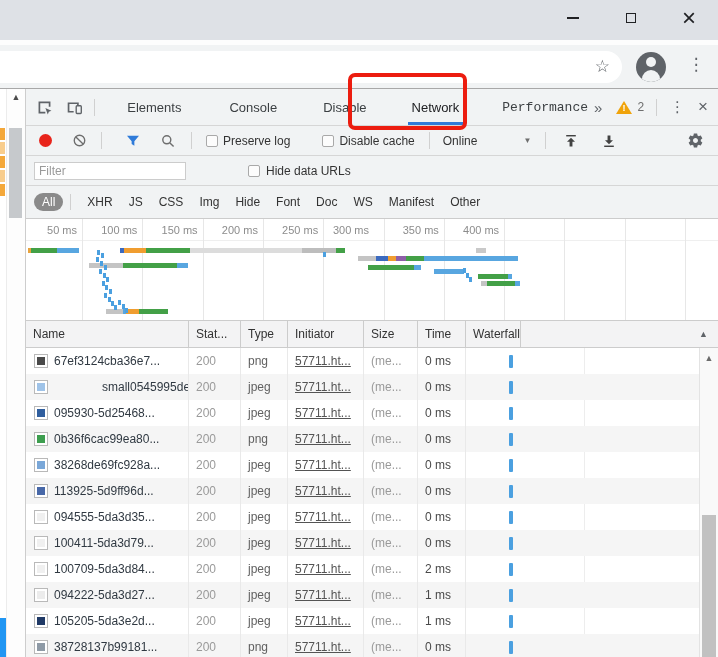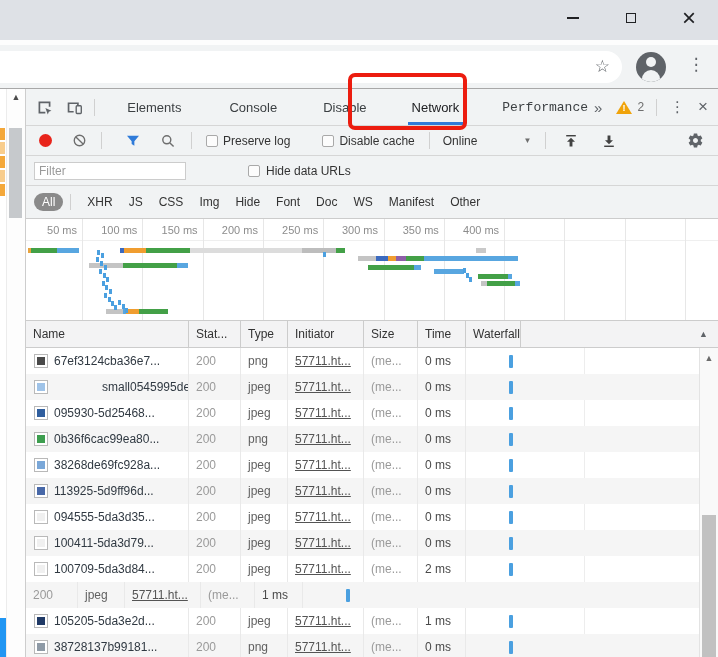--- a/index.html
+++ b/index.html
@@ -247,21 +247,21 @@
       <div class="ov-label" style="left: 56px;">50 ms</div>
       <div class="ov-grid" style="left: 116.3px;"></div>
       <div class="ov-label" style="left: 116.3px;">100 ms</div>
       <div class="ov-grid" style="left: 176.6px;"></div>
       <div class="ov-label" style="left: 176.6px;">150 ms</div>
       <div class="ov-grid" style="left: 236.9px;"></div>
       <div class="ov-label" style="left: 236.9px;">200 ms</div>
       <div class="ov-grid" style="left: 297.2px;"></div>
       <div class="ov-label" style="left: 297.2px;">250 ms</div>
       <div class="ov-grid" style="left: 357.5px;"></div>
-      <div class="ov-label" style="left: 357px;">300 ms</div>
+      <div class="ov-label" style="left: 348px;">300 ms</div>
       <div class="ov-grid" style="left: 417.8px;"></div>
       <div class="ov-label" style="left: 417.8px;">350 ms</div>
       <div class="ov-grid" style="left: 478.1px;"></div>
       <div class="ov-label" style="left: 478.1px;">400 ms</div>
       <div class="ov-grid" style="left: 538.4px;"></div>
       <div class="ov-grid" style="left: 598.7px;"></div>
       <div class="ov-grid" style="left: 659px;"></div>
       <div class="ov-bar" style="left: 2px; top: 29px;">
         <span style="width: 3px; background: rgb(232, 163, 61);"></span>
         <span style="width: 26px; background: rgb(67, 160, 71);"></span>
@@ -578,20 +578,26 @@
             <span class="t-size">(me...</span>
           </div>
           <div class="nt-cell" style="width: 48px;">
             <span class="t-time">2 ms</span>
           </div>
           <div class="nt-cell c-wf">
             <span class="wf-tick" style="background: rgb(75, 160, 224);"></span>
           </div>
         </div>
         <div class="nt-row">
+          <div class="nt-cell c-name" style="width: 163px;">
+            <span class="thumb">
+              <i style="background: rgb(236, 236, 236);"></i>
+            </span>
+            <span class="t-name">094222-5da3d27...</span>
+          </div>
           <div class="nt-cell" style="width: 52px;">
             <span class="t-status">200</span>
           </div>
           <div class="nt-cell" style="width: 47px;">
             <span class="t-type">jpeg</span>
           </div>
           <div class="nt-cell" style="width: 76px;">
             <span class="t-init">57711.ht...</span>
           </div>
           <div class="nt-cell" style="width: 54px;">

